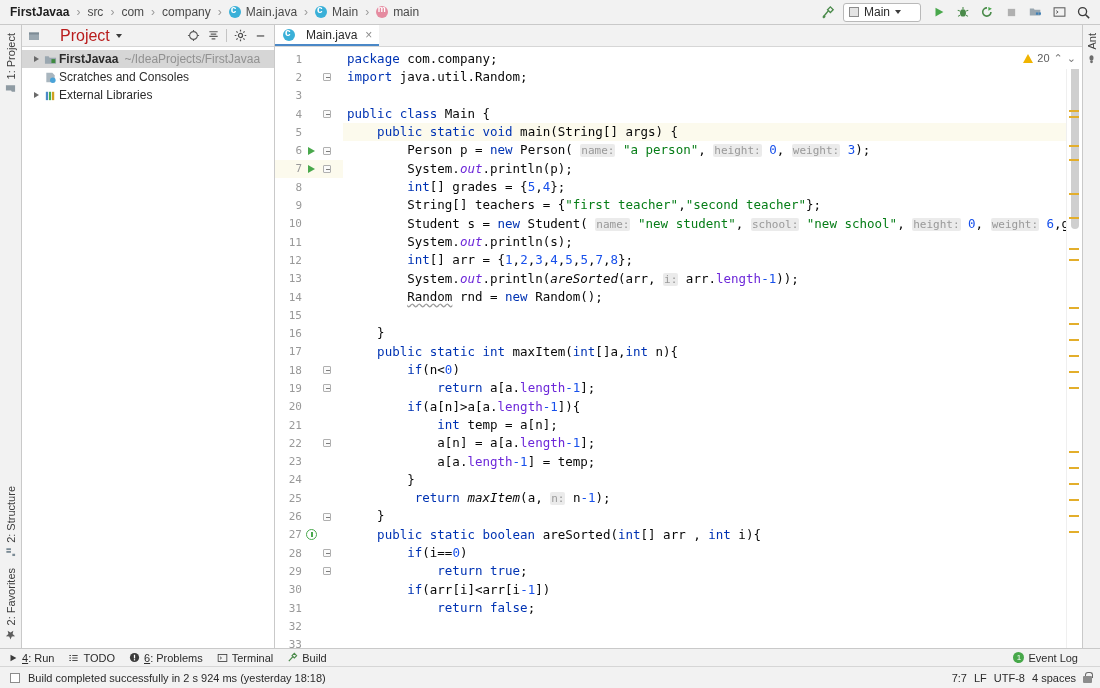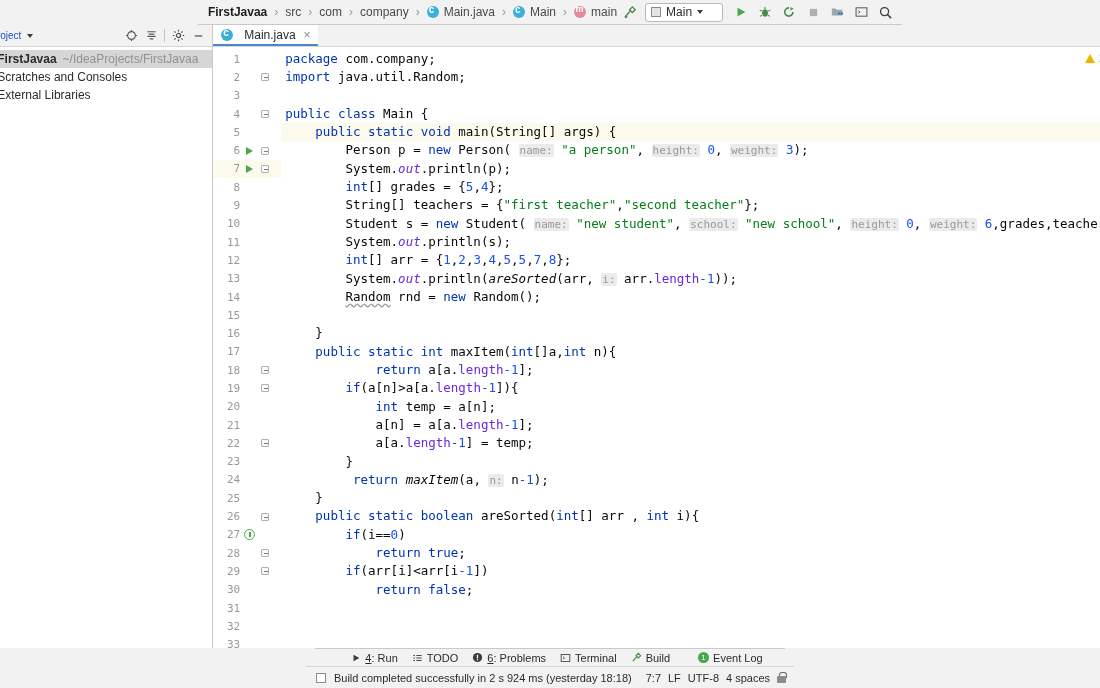--- a/index.html
+++ b/index.html
@@ -5,21 +5,21 @@
   * { box-sizing: border-box; }
   html, body {
     margin: 0; padding: 0;
     width: 1100px; height: 688px;
     overflow: hidden;
     font-family: "Liberation Sans", sans-serif;
     font-size: 12px;
     color: #2b2b2b;
     background: #f2f2f2;
   }
-  #app { position: relative; width: 1100px; height: 688px; display: flex; flex-direction: column; background:#f2f2f2;align-items:center; }
+  #app { position: relative; width: 1100px; height: 688px; display: flex; flex-direction: column; background:#f2f2f2; }
 
   
   .topbar {
     height: 25px; min-height:25px;
     display: flex; align-items: center;
     background: #f2f2f2;
     border-bottom: 1px solid #c9c9c9;
     padding: 0 6px 0 8px;
   }
   .crumbs { display: flex; align-items: center; gap: 0px; flex: 1; }
@@ -69,21 +69,21 @@
   .projpane {
     width: 253px; min-width:253px;
     background:#fff;
     border-right:1px solid #c9c9c9;
     display:flex; flex-direction:column;
   }
   .projhdr {
     height:22px; min-height:22px; display:flex; align-items:center;
     background:#f2f2f2; border-bottom:1px solid #d6d6d6; padding: 0 4px 0 6px;
   }
-  .projhdr .ttl { font-size:10px; color:#1d4ed8; margin-left:12px; }
+  .projhdr .ttl { font-size:16px; color:#b91c1c; margin-left:20px; }
   .projhdr .caret { border-left:3.5px solid transparent; border-right:3.5px solid transparent; border-top:4px solid #3c3c3c; margin-left:6px; }
   .projhdr .spacer { flex:1; }
   .hdr-ico { width:20px; height:18px; display:flex; align-items:center; justify-content:center; cursor:pointer; }
   .divider-v { width:1px; height:13px; background:#c4c4c4; margin: 0 3px; }
 
   .tree { padding-top:3px; font-size:12px; }
   .trow { height:18px; display:flex; align-items:center; padding-left:8px; cursor:pointer; white-space:nowrap; }
   .trow.sel { background:#d6d6d6; }
   .tw { width:13px; display:flex; align-items:center; justify-content:center; }
   .chev { width:0;height:0; border-top:3.5px solid transparent; border-bottom:3.5px solid transparent; border-left:5px solid #6a6a6a; }
@@ -152,21 +152,21 @@
   .vstrip-r {
     width:18px; min-width:18px; background:#f2f2f2;
     border-left:1px solid #c9c9c9;
     display:flex; flex-direction:column; align-items:center; padding-top:4px;
   }
 
   
   .bottombar {
     height:18px; min-height:18px; display:flex; align-items:center;
     background:#f2f2f2; border-top:1px solid #c9c9c9;
-    padding-left:36px; gap:14px; font-size:11px; color:#2b2b2b;
+    padding-left:8px; gap:14px; font-size:11px; color:#2b2b2b;
   }
   .bitem { display:flex; align-items:center; gap:4px; cursor:pointer; }
   .bitem u { text-decoration:underline; }
   .bspacer { flex:1; }
   .evbadge { width:11px;height:11px;border-radius:50%;background:#47a84a;color:#fff;font-size:8px;display:flex;align-items:center;justify-content:center; }
 
   .statusbar {
     height:22px; min-height:22px; display:flex; align-items:center;
     background:#f2f2f2; border-top:1px solid #d6d6d6;
     padding: 0 8px 0 10px; font-size:11px; color:#2b2b2b; gap:14px;
@@ -601,20 +601,21 @@
             <div class="cline">        <span class="kw">int</span>[] grades = {<span class="num">5</span>,<span class="num">4</span>};</div>
             <div class="cline">        String[] teachers = {<span class="str">"first teacher"</span>,<span class="str">"second teacher"</span>};</div>
             <div class="cline">        Student s = <span class="kw">new</span> Student( <span class="hint">name:</span> <span class="str">"new student"</span>, <span class="hint">school:</span> <span class="str">"new school"</span>, <span class="hint">height:</span> <span class="num">0</span>, <span class="hint">weight:</span> <span class="num">6</span>,grades,teachers);</div>
             <div class="cline">        System.<span class="fld"><i>out</i></span>.println(s);</div>
             <div class="cline">        <span class="kw">int</span>[] arr = {<span class="num">1</span>,<span class="num">2</span>,<span class="num">3</span>,<span class="num">4</span>,<span class="num">5</span>,<span class="num">5</span>,<span class="num">7</span>,<span class="num">8</span>};</div>
             <div class="cline">        System.<span class="fld"><i>out</i></span>.println(<span class="fn-it"><i>areSorted</i></span>(arr, <span class="hint">i:</span> arr.<span class="fld">length</span><span class="num">-1</span>));</div>
             <div class="cline">        <span class="wavy">Random</span> rnd = <span class="kw">new</span> Random();</div>
             <div class="cline">&nbsp;</div>
             <div class="cline">    }</div>
             <div class="cline">    <span class="kw">public static int</span> maxItem(<span class="kw">int</span>[]a,<span class="kw">int</span> n){</div>
+            <div class="cline">        <span class="kw">if</span>(n&lt;<span class="num">0</span>)</div>
             <div class="cline">            <span class="kw">return</span> a[a.<span class="fld">length</span><span class="num">-1</span>];</div>
             <div class="cline">        <span class="kw">if</span>(a[n]&gt;a[a.<span class="fld">length</span><span class="num">-1</span>]){</div>
             <div class="cline">            <span class="kw">int</span> temp = a[n];</div>
             <div class="cline">            a[n] = a[a.<span class="fld">length</span><span class="num">-1</span>];</div>
             <div class="cline">            a[a.<span class="fld">length</span><span class="num">-1</span>] = temp;</div>
             <div class="cline">        }</div>
             <div class="cline">         <span class="kw">return</span> <span class="fn-it"><i>maxItem</i></span>(a, <span class="hint">n:</span> n<span class="num">-1</span>);</div>
             <div class="cline">    }</div>
             <div class="cline">    <span class="kw">public static boolean</span> areSorted(<span class="kw">int</span>[] arr , <span class="kw">int</span> i){</div>
             <div class="cline">        <span class="kw">if</span>(i==<span class="num">0</span>)</div>

